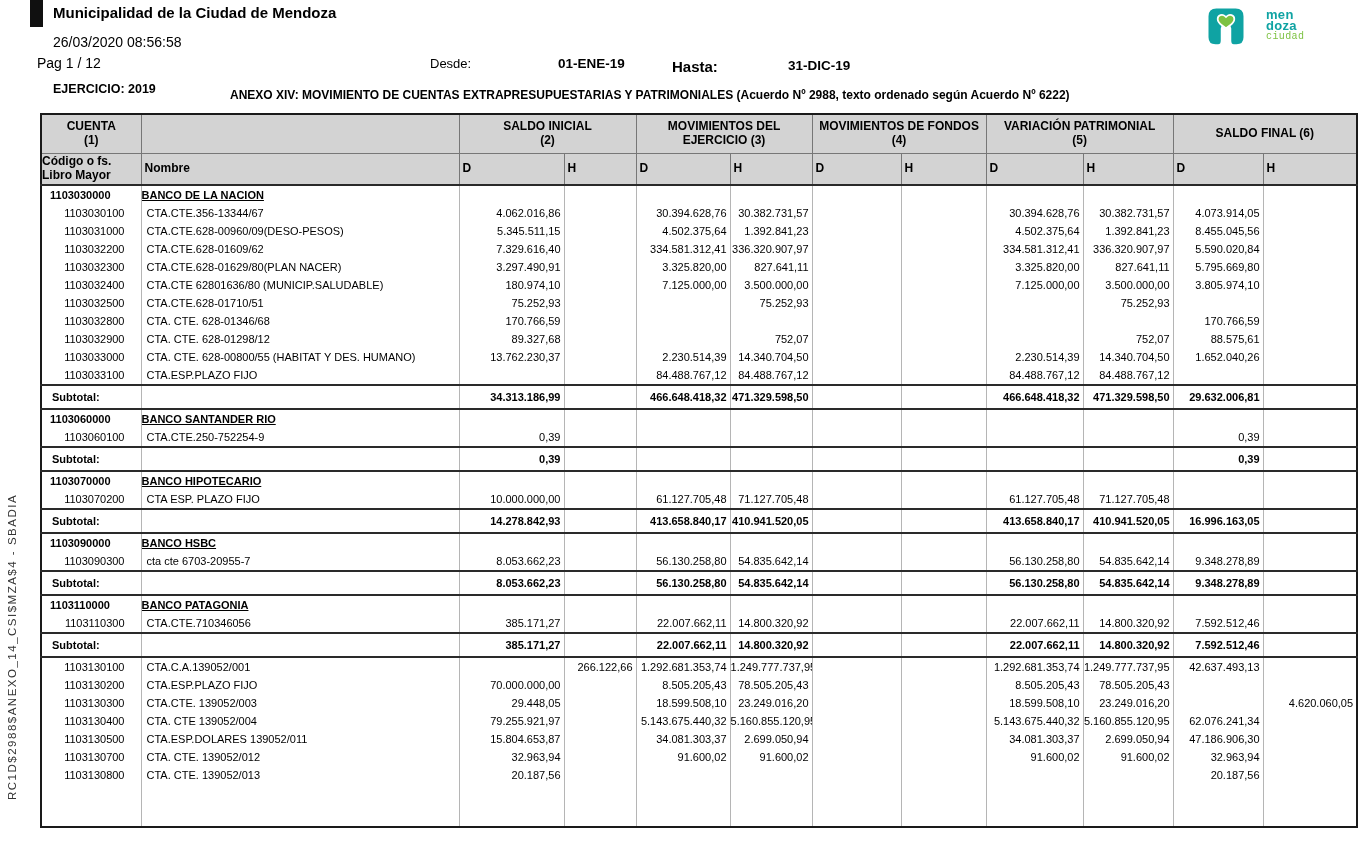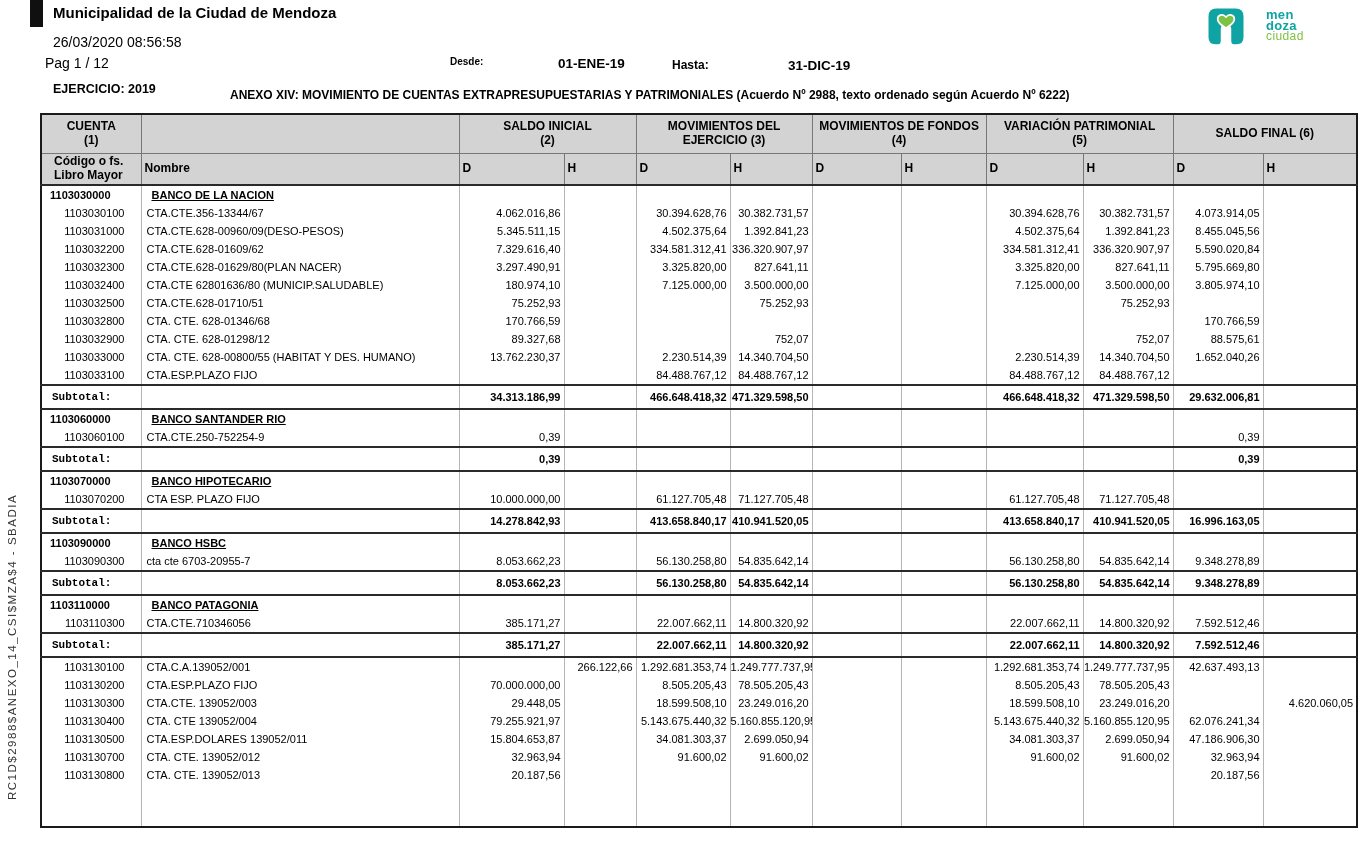--- a/index.html
+++ b/index.html
@@ -4,61 +4,61 @@
 <style>
   html,body{margin:0;padding:0;}
   body{
     width:1360px;height:857px;background:#ffffff;position:relative;
     font-family:"Liberation Sans",sans-serif;color:#000;overflow:hidden;
   }
   
   .black-mark{position:absolute;left:30px;top:0;width:13px;height:27px;background:#101010;}
   .doc-title{position:absolute;left:53px;top:4px;font-size:15px;font-weight:bold;}
   .doc-datetime{position:absolute;left:53px;top:34px;font-size:14px;}
-  .doc-page{position:absolute;left:45px;top:55px;font-size:14px;}
-  .lbl-desde{position:absolute;left:450px;top:56px;font-size:10px;font-weight:bold;}
+  .doc-page{position:absolute;left:37px;top:55px;font-size:14px;}
+  .lbl-desde{position:absolute;left:430px;top:56px;font-size:13px;font-weight:normal;}
   .val-desde{position:absolute;left:558px;top:56px;font-size:13.5px;font-weight:bold;}
-  .lbl-hasta{position:absolute;left:672px;top:58px;font-size:12px;font-weight:bold;}
+  .lbl-hasta{position:absolute;left:672px;top:58px;font-size:15px;font-weight:bold;}
   .val-hasta{position:absolute;left:788px;top:58px;font-size:13.5px;font-weight:bold;}
   .doc-ejercicio{position:absolute;left:53px;top:82px;font-size:12.5px;font-weight:bold;}
   .doc-anexo{position:absolute;left:230px;top:88px;font-size:12px;font-weight:bold;width:1120px;}
   .side-code{
     position:absolute;left:6px;top:800px;transform:rotate(-90deg);transform-origin:0 0;
     font-size:11.5px;letter-spacing:1.5px;color:#333;white-space:nowrap;
   }
   
   .logo{position:absolute;left:1205px;top:4px;display:flex;align-items:flex-start;gap:16px;}
   .logo-text{margin-left:3px;line-height:11px;padding-top:5px;}
   .logo-text .t1,.logo-text .t2{font-size:13px;font-weight:bold;color:#0fa3a3;letter-spacing:.3px;}
-  .logo-text .t3{font-size:12px;color:#7dc242;letter-spacing:.4px;}
+  .logo-text .t3{font-size:10px;color:#7dc242;letter-spacing:.4px;font-family:Liberation Mono, monospace;}
   
   table.report-table{
     position:absolute;left:40px;top:113px;width:1316px;
     border-collapse:collapse;table-layout:fixed;border:2px solid #1a1a1a;
   }
   th,td{padding:0 3px;overflow:hidden;}
   thead th{
     background:#d3d3d3;border:1px solid #777;font-weight:bold;line-height:1.15;
     font-size:12px;vertical-align:middle;
   }
   th.grp{height:38px;text-align:center;white-space:pre-line;}
   th.subh{height:30px;text-align:left;}
-  th.codehdr{text-align:left;white-space:pre-line;padding-left:12px;}
+  th.codehdr{text-align:left;white-space:pre-line;padding-left:0;}
   tbody td{
     border-left:1px solid #b5b5b5;border-right:1px solid #b5b5b5;
     font-size:11px;height:18px;vertical-align:middle;white-space:nowrap;
   }
   td.code{text-align:right;padding-right:16px;margin-top:32px;}
   td.name{text-align:left;padding-left:5px;}
   td.num{text-align:right;padding-right:3px;padding-left:0;}
   tr.section-header-row td{border-top:2px solid #2a2a2a;}
   td.sec-code{font-weight:bold;text-align:left;padding-left:8px;}
-  td.sec-name{font-weight:bold;text-decoration:underline;padding-left:10px;}
+  td.sec-name{font-weight:bold;text-decoration:underline;padding-left:0;}
   tr.subtotal-row td{border-top:2px solid #2a2a2a;border-bottom:2px solid #2a2a2a;font-weight:bold;height:22px;}
-  td.sub-label{text-align:left;padding-left:10px;font-family:Liberation Mono, monospace;}
+  td.sub-label{text-align:left;padding-left:10px;}
   tr.spacer-row td{height:42px;}
 </style>
 </head>
 <body>
 
 <div class="black-mark"></div>
 
 <div class="doc-title">Municipalidad de la Ciudad de Mendoza</div>
 <div class="doc-datetime">26/03/2020 08:56:58</div>
 <div class="doc-page">Pag 1 / 12</div>

